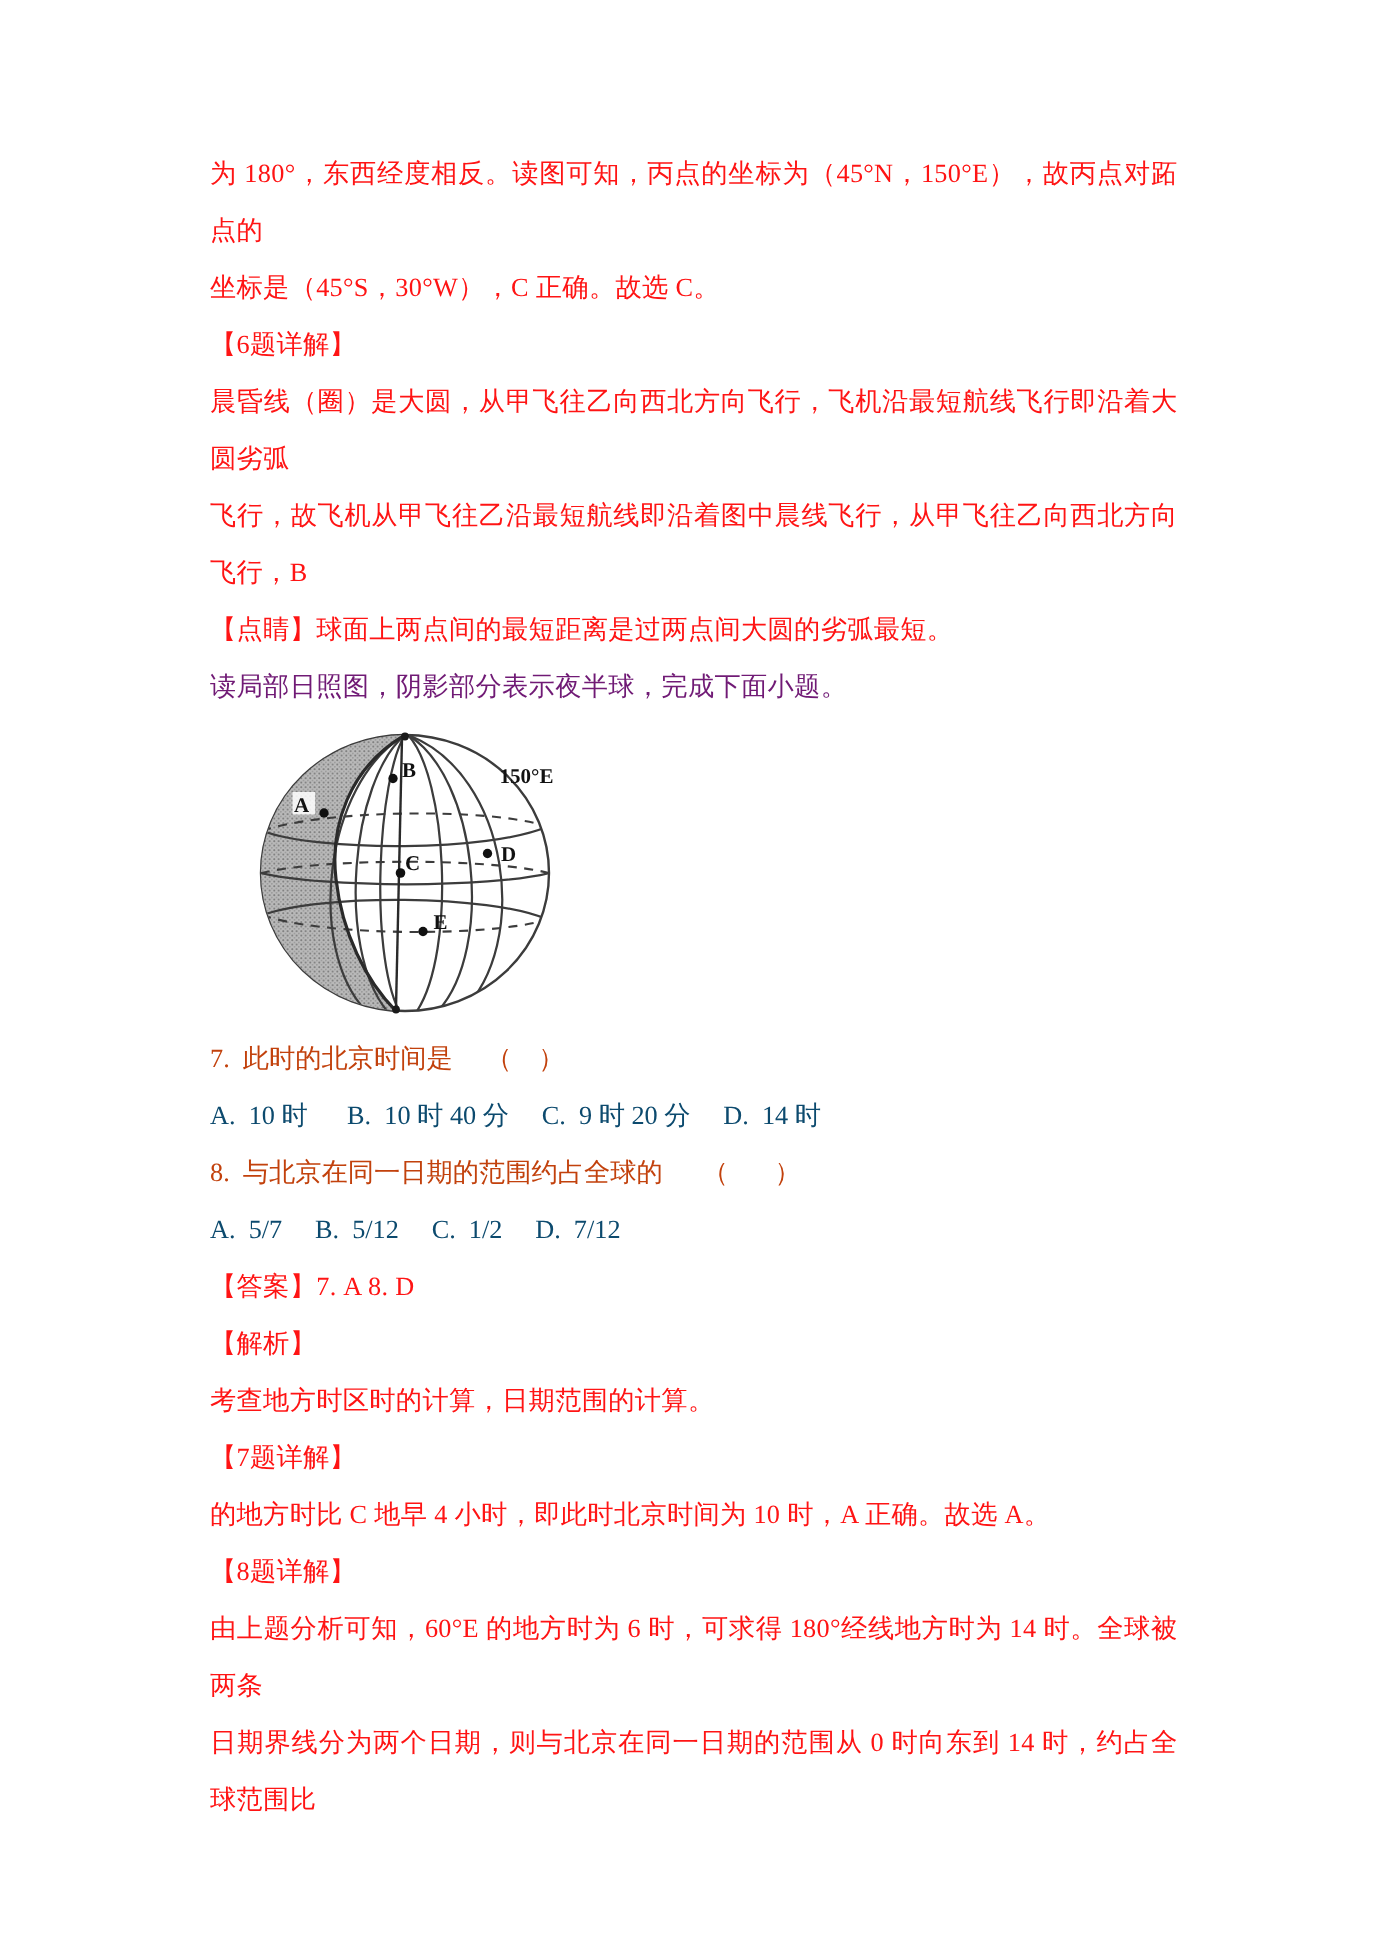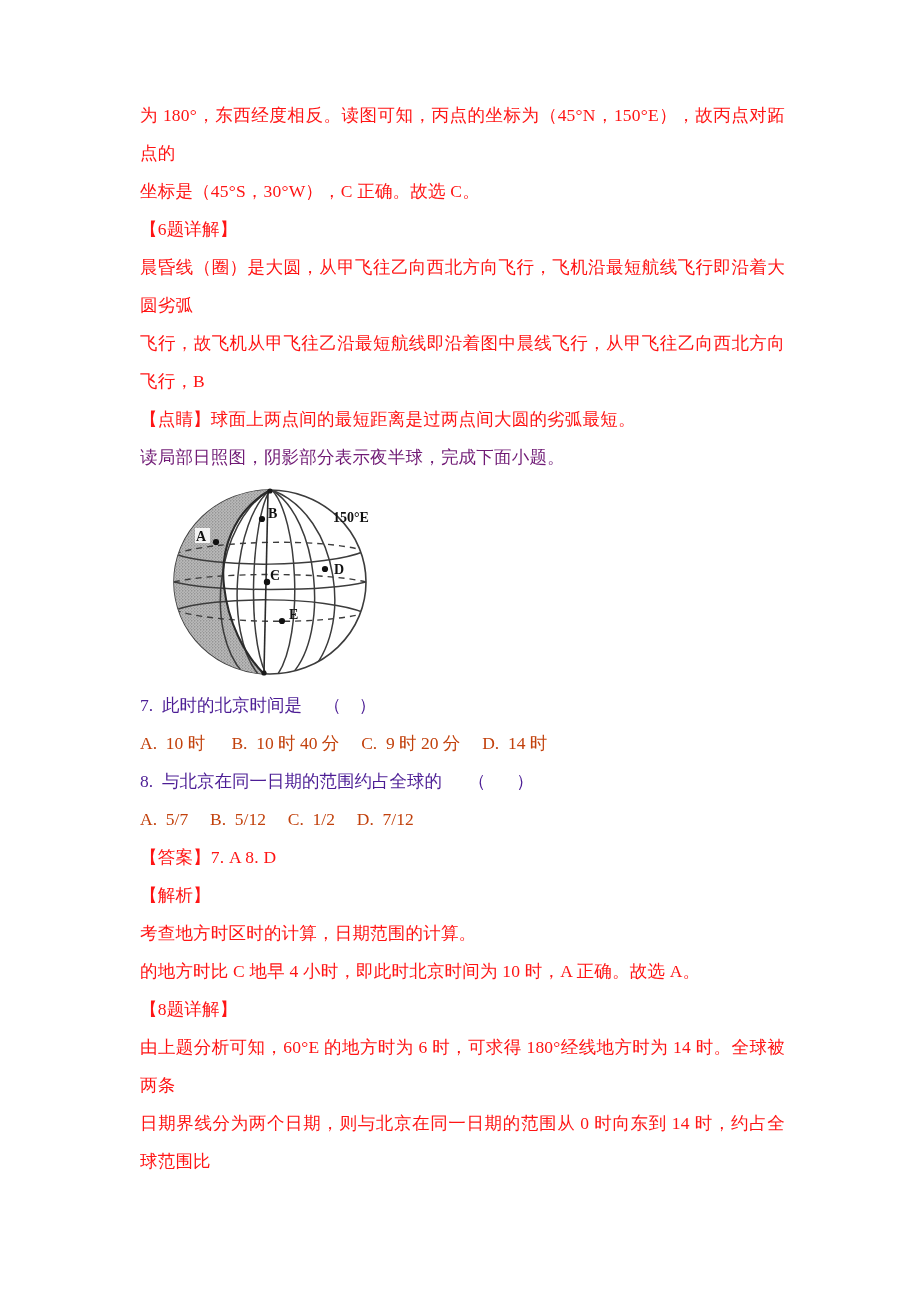--- a/index.html
+++ b/index.html
@@ -44,27 +44,27 @@
     color: #701a75;
   }
   .bold {
     font-weight: normal;
   }
 
   
   .optrow {
     font-size: 17.5px;
     line-height: 38px;
-    color: #c2410c;
+    color: #0c4a6e;
     white-space: pre;
   }
   .qrow {
     font-size: 17.5px;
     line-height: 38px;
-    color: #4c1d95;
+    color: #c2410c;
     white-space: pre;
   }
 
   
   .figure-wrap {
     position: relative;
     height: 200px;
     margin: 6px 0 4px 18px;
   }
   .globe-svg {
@@ -178,20 +178,21 @@
     <div class="optrow">A.  10 时      B.  10 时 40 分     C.  9 时 20 分     D.  14 时</div>
 
     <div class="qrow">8.  与北京在同一日期的范围约占全球的      （       ）</div>
     <div class="optrow">A.  5/7     B.  5/12     C.  1/2     D.  7/12</div>
 
     <p class="line"><span class="red bold">【答案】</span><span class="red">7. A        8. D</span></p>
 
     <p class="line red bold">【解析】</p>
     <p class="line red">考查地方时区时的计算，日期范围的计算。</p>
 
+    <p class="line red bold">【7题详解】</p>
     <p class="line red">的地方时比 C 地早 4 小时，即此时北京时间为 10 时，A 正确。故选 A。</p>
 
     <p class="line red bold">【8题详解】</p>
     <p class="line red">由上题分析可知，60°E 的地方时为 6 时，可求得 180°经线地方时为 14 时。全球被两条</p>
     <p class="line red">日期界线分为两个日期，则与北京在同一日期的范围从 0 时向东到 14 时，约占全球范围比</p>
 
   </div>
 </div>
 
 </body></html>

